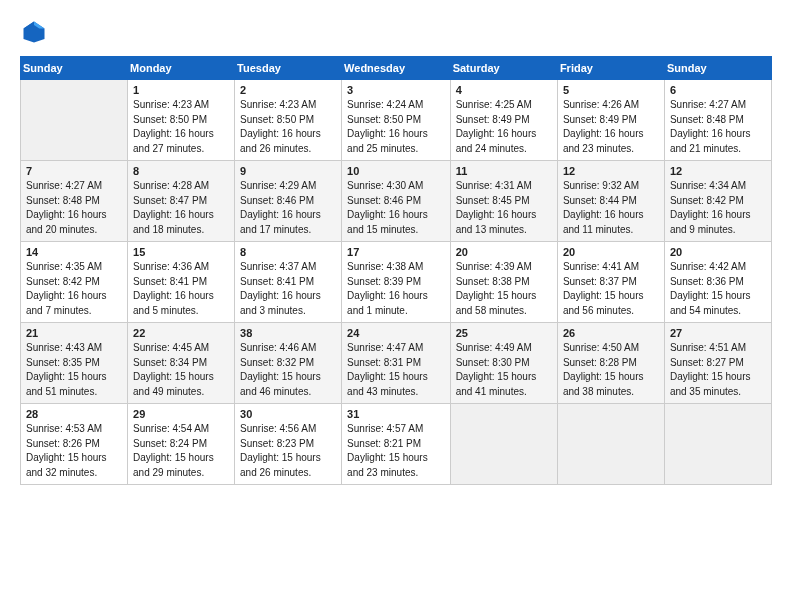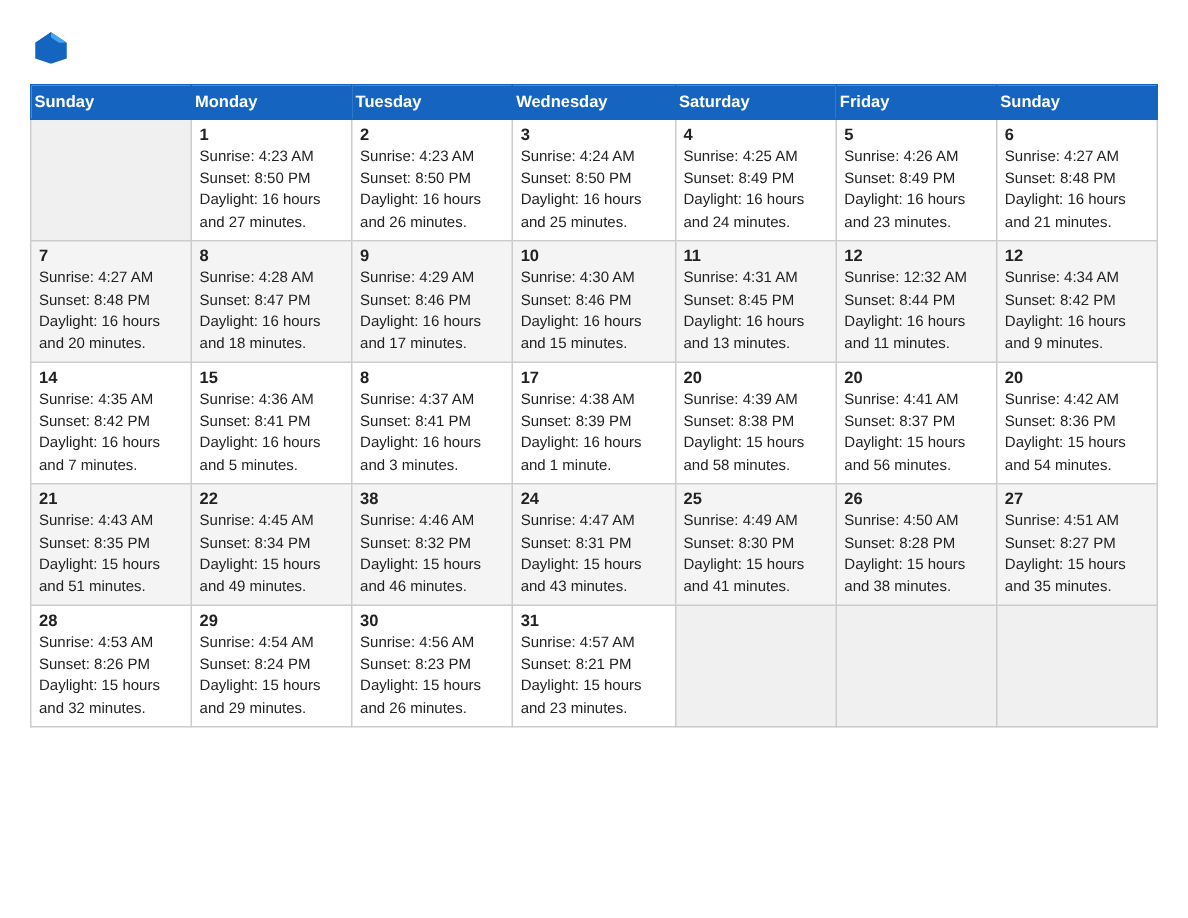--- a/index.html
+++ b/index.html
@@ -216,21 +216,21 @@
           </td>
           <td>
             <span class="day-number">11</span>
             <div class="day-info">Sunrise: 4:31 AM
 Sunset: 8:45 PM
 Daylight: 16 hours
 and 13 minutes.</div>
           </td>
           <td>
             <span class="day-number">12</span>
-            <div class="day-info">Sunrise: 12:32 AM
+            <div class="day-info">Sunrise: 9:32 AM
 Sunset: 8:44 PM
 Daylight: 16 hours
 and 11 minutes.</div>
           </td>
           <td>
             <span class="day-number">12</span>
             <div class="day-info">Sunrise: 4:34 AM
 Sunset: 8:42 PM
 Daylight: 16 hours
 and 9 minutes.</div>

